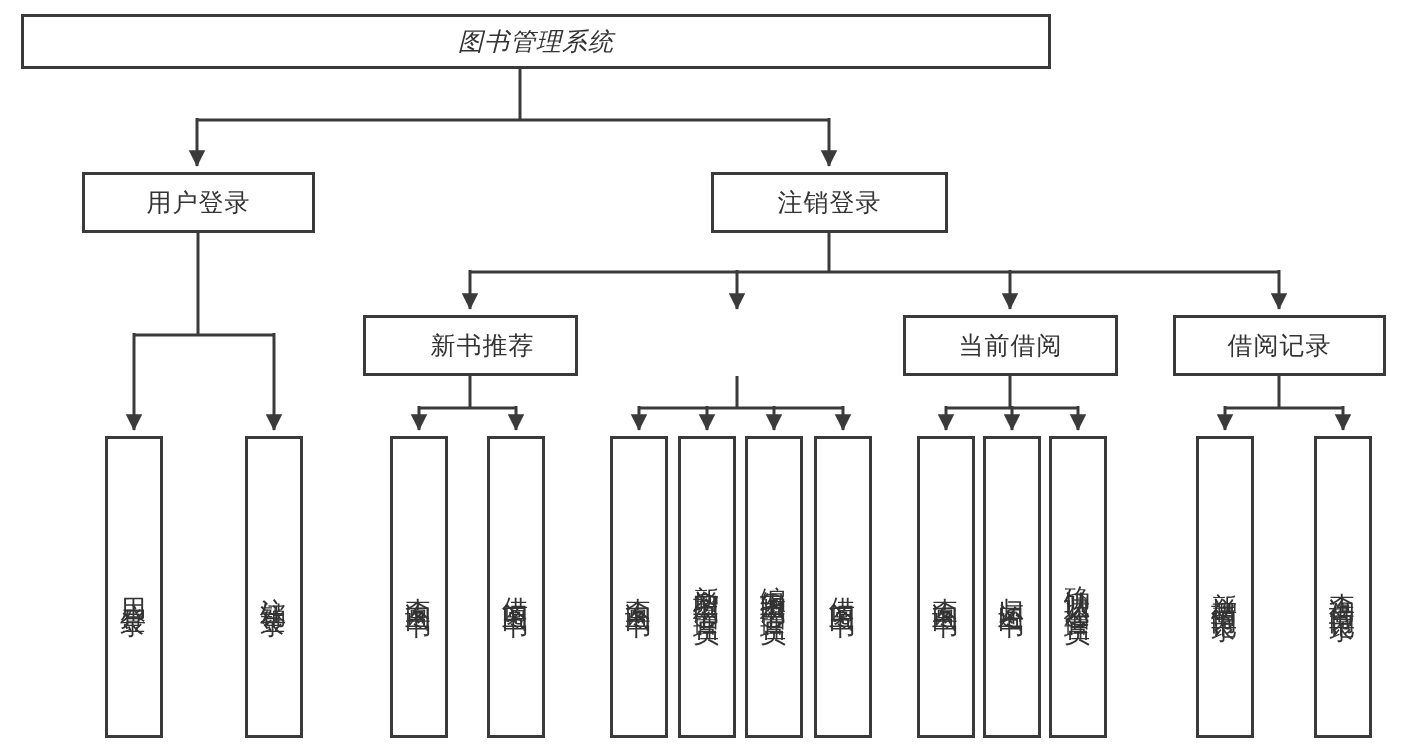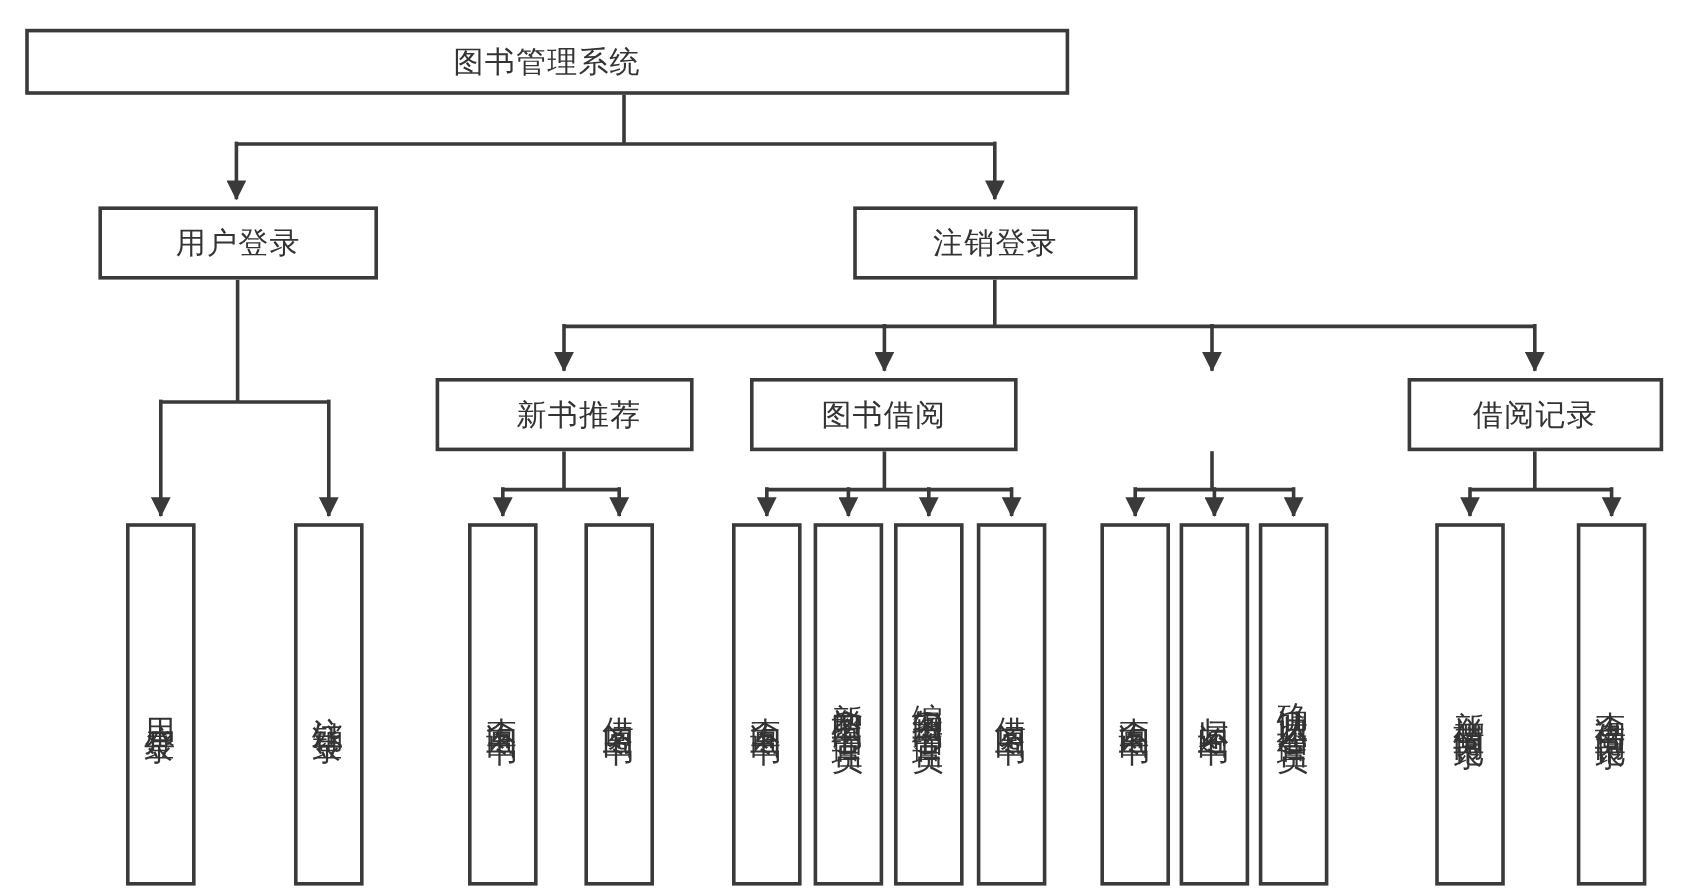--- a/index.html
+++ b/index.html
@@ -95,36 +95,36 @@
       <line x1="1012" y1="406" x2="1012" y2="430" marker-end="url(#arrow)"></line>
       <line x1="1078" y1="406" x2="1078" y2="430" marker-end="url(#arrow)"></line>
 
       <line x1="1279" y1="376" x2="1279" y2="408"></line>
       <line x1="1225" y1="408" x2="1343" y2="408"></line>
       <line x1="1225" y1="406" x2="1225" y2="430" marker-end="url(#arrow)"></line>
       <line x1="1343" y1="406" x2="1343" y2="430" marker-end="url(#arrow)"></line>
     </g>
   </svg>
 
-  <div class="node hbox" style="left:21px;top:24px;width:870px;height:55px;">
+  <div class="node hbox" style="left:21px;top:14px;width:1030px;height:55px;font-style:italic;">
     <span>图书管理系统</span>
   </div>
 
   <div class="node hbox" style="left:82px;top:172px;width:233px;height:61px;">
     <span>用户登录</span>
   </div>
   <div class="node hbox" style="left:711px;top:172px;width:237px;height:61px;">
     <span>注销登录</span>
   </div>
 
   <div class="node hbox" style="left:363px;top:315px;width:215px;height:61px;padding-left:24px;">
     <span>新书推荐</span>
   </div>
-  <div class="node hbox" style="left:625px;top:315px;width:223px;height:61px;">
-    <span>图书借阅</span>
+  <div class="node hbox" style="left:903px;top:315px;width:215px;height:61px;">
+    <span>当前借阅</span>
   </div>
   <div class="node hbox" style="left:1173px;top:315px;width:213px;height:61px;">
     <span>借阅记录</span>
   </div>
 
   <div class="node vbox" style="left:105px;">
     <span>用户登录</span>
   </div>
   <div class="node vbox" style="left:245px;">
     <span>注销登录</span>

